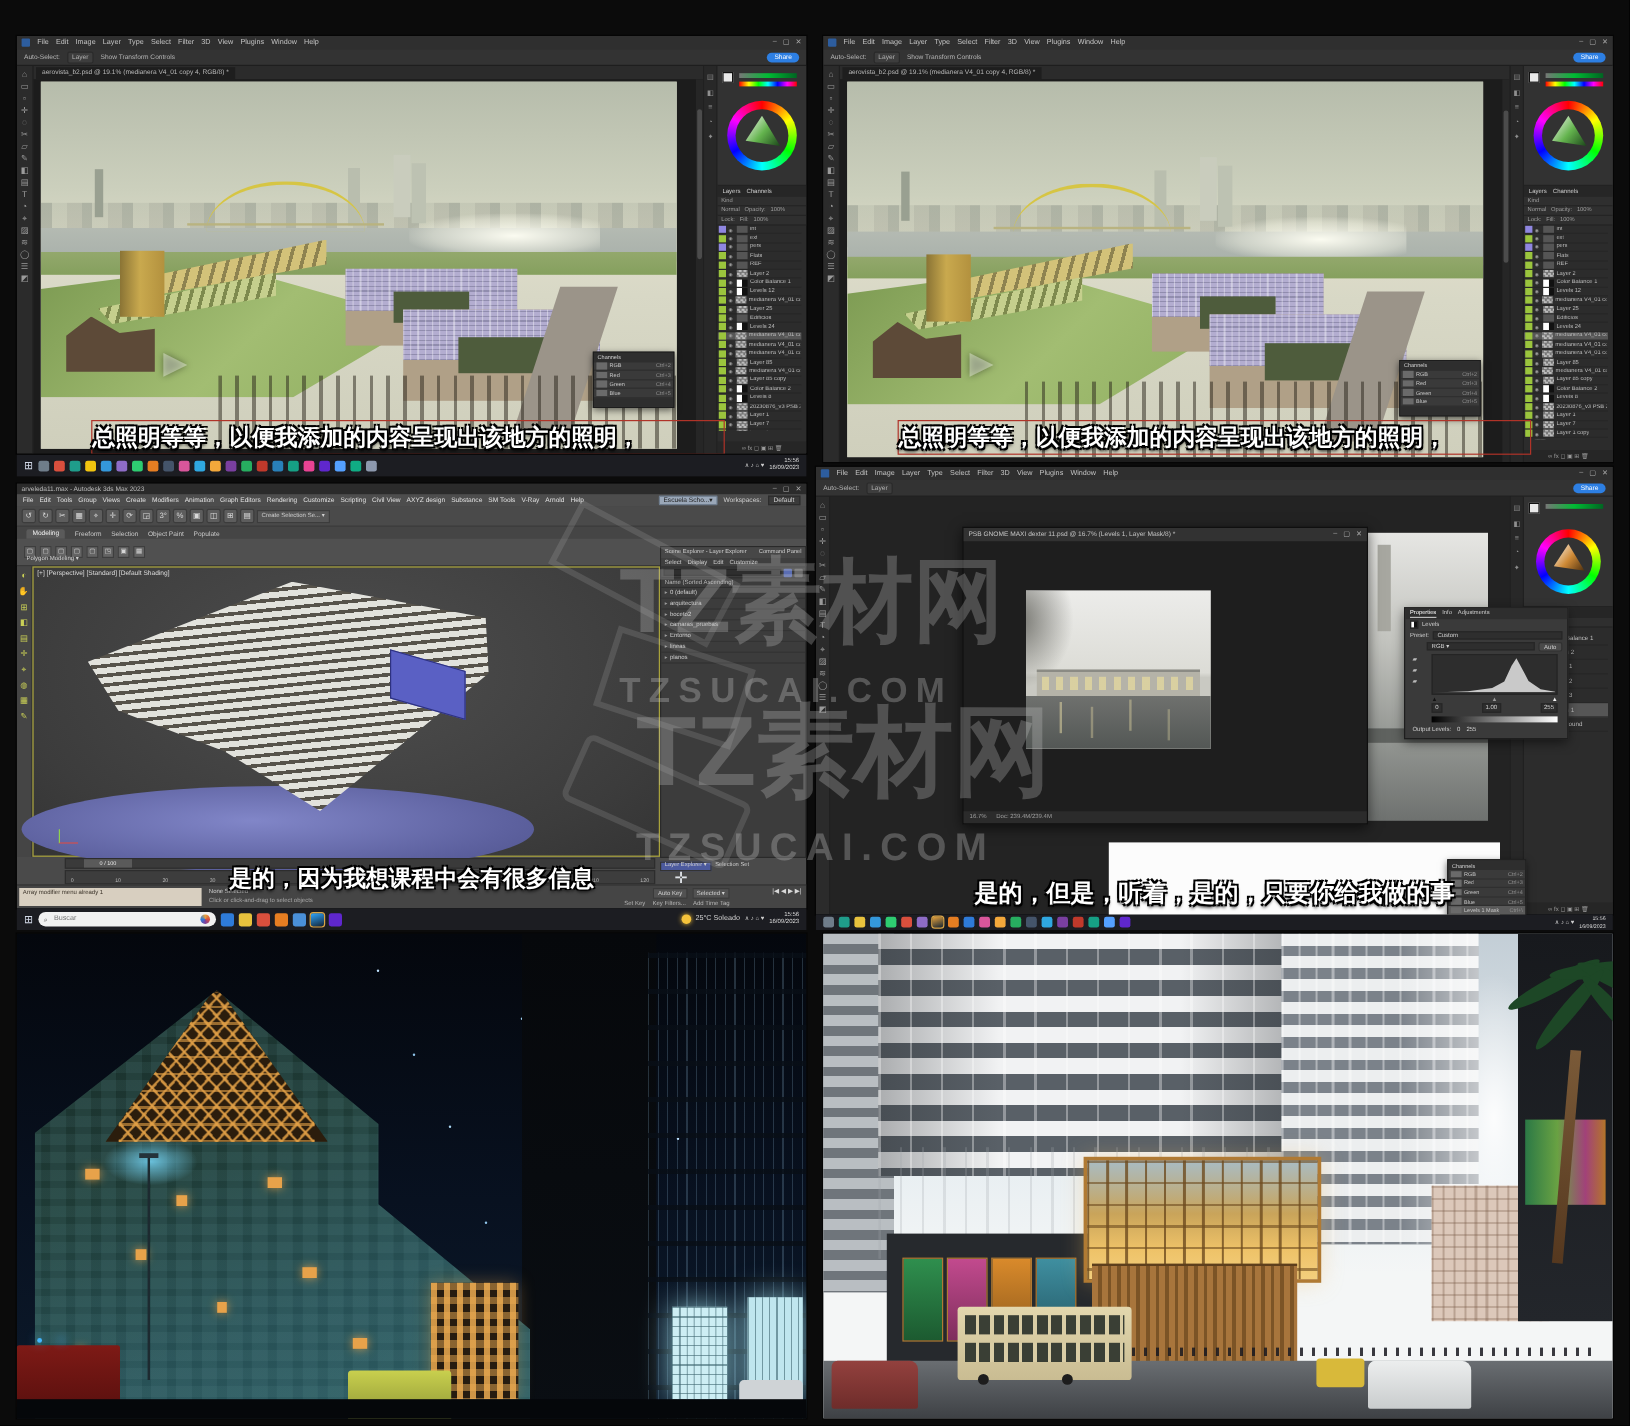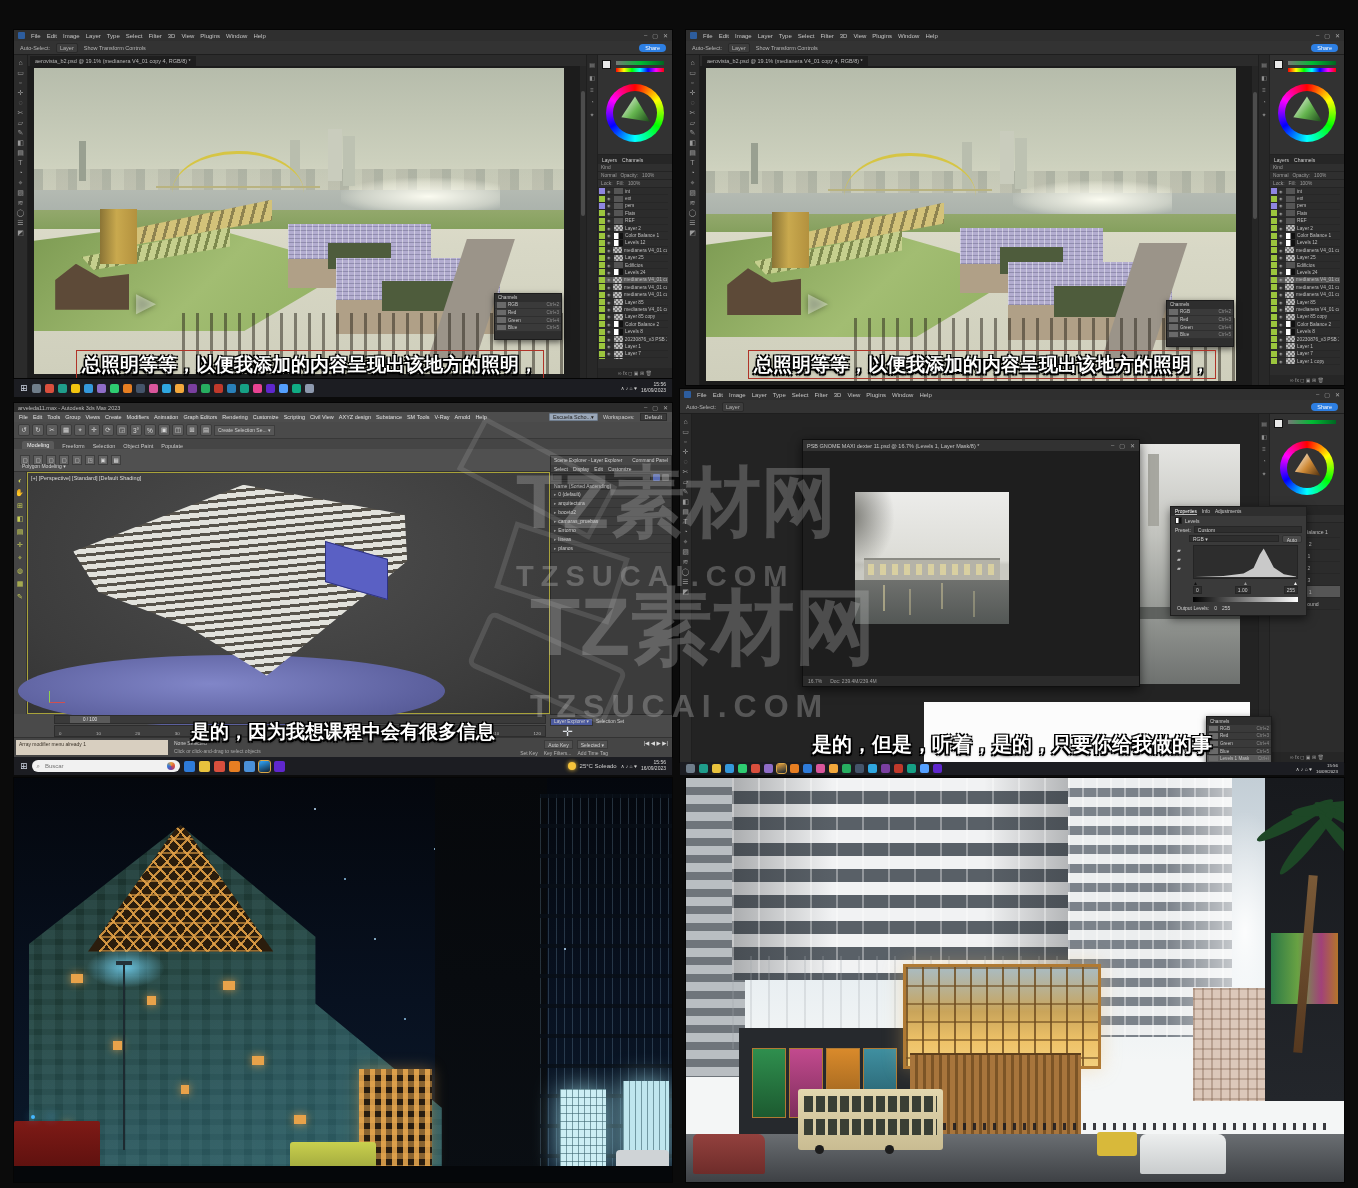--- a/index.html
+++ b/index.html
@@ -54,21 +54,21 @@
   .lname{overflow:hidden;white-space:nowrap;}
   .dock-foot{position:absolute;left:11px;right:0;bottom:0;height:10px;background:#262626;font-size:5px;color:#9a9a9a;display:flex;align-items:center;justify-content:center;gap:3px;}
   .chan-float{position:absolute;right:24px;bottom:38px;width:68px;background:#3a3a3a;border:1px solid #1c1c1c;box-shadow:0 2px 6px rgba(0,0,0,.6);font-size:4.6px;z-index:4;}
   .chan-head{height:8px;background:#2e2e2e;color:#cfcfcf;display:flex;align-items:center;padding:0 3px;}
   .chan-row{height:7.6px;display:flex;align-items:center;gap:2px;padding:0 2px;border-bottom:1px solid #2f2f2f;color:#c4c4c4;}
   .chan-row .cthumb{width:9px;height:5.5px;background:#6a6a6a;}
   .chan-row .ckey{margin-left:auto;color:#8f8f8f;}
   .chan-row.hl{background:#5a5a5a;}
   .chan-foot{height:7px;background:#2e2e2e;color:#9a9a9a;text-align:right;padding:0 3px;font-size:4.6px;}
   .play-overlay{position:absolute;left:108px;top:232px;font-size:26px;color:rgba(255,255,255,.38);text-shadow:0 0 6px rgba(0,0,0,.4);z-index:5;}
-  .sub-box{position:absolute;left:62px;top:320px;width:468px;height:29px;border:1px solid #b03328;z-index:6;display:flex;align-items:center;justify-content:center;}
+  .sub-box{position:absolute;left:62px;top:320px;width:528px;height:29px;border:1px solid #b03328;z-index:6;display:flex;align-items:center;}
   .sub{color:#fff;font-weight:bold;white-space:nowrap;
        text-shadow:-1.5px -1.5px 0 #000,1.5px -1.5px 0 #000,-1.5px 1.5px 0 #000,1.5px 1.5px 0 #000,0 2px 3px #000;}
   .sub-19{font-size:19px;} .sub-20{font-size:20px;}
 
   
   .aerial{position:absolute;left:6px;top:13px;right:22px;bottom:4px;overflow:hidden;background:#cfd2c0;}
   .a-sky{position:absolute;inset:0;background:linear-gradient(180deg,#b6bcab,#ccd0bd 30%,#dedcc9 46%,#d8d8c6 58%,#cfcfbc);}
   .a-cityband{position:absolute;left:0;right:0;top:33%;height:11%;opacity:.55;
      background:repeating-linear-gradient(90deg,rgba(130,138,128,.8) 0 9px,rgba(168,174,158,.5) 9px 22px,rgba(148,152,140,.65) 22px 34px);}
   .a-hirise{position:absolute;left:55.5%;top:20%;width:2.6%;height:17%;background:#c9ccbd;box-shadow:14px 6px 0 -1px #bdc2b2, -40px 9px 0 -2px #b9beae;}

